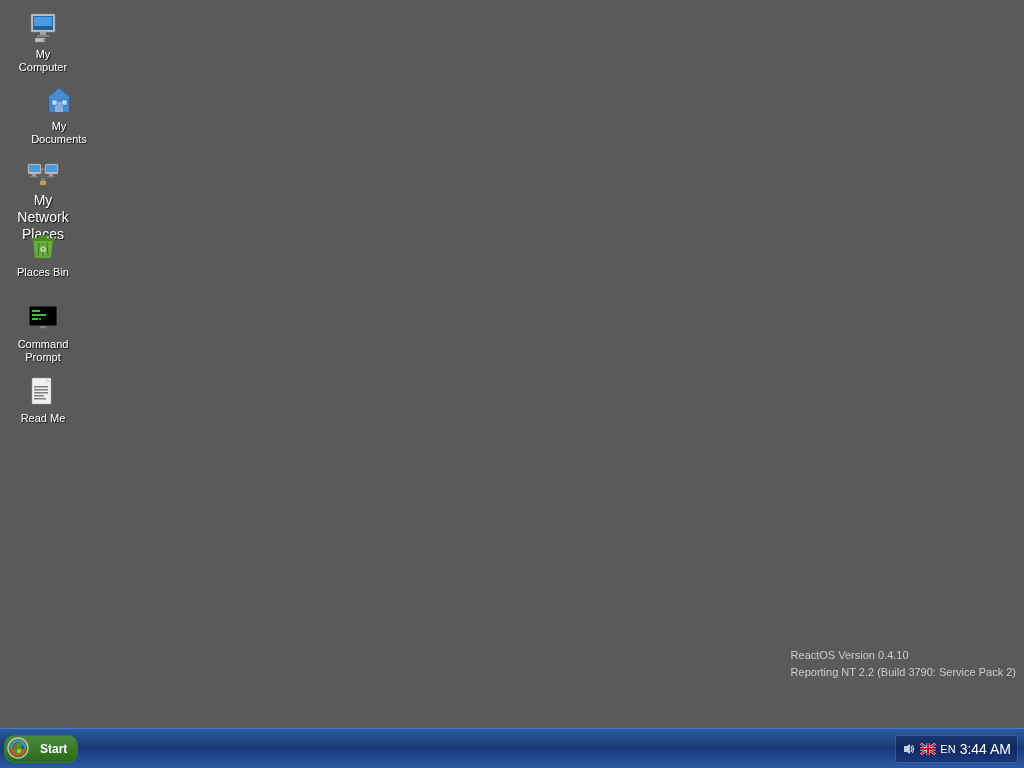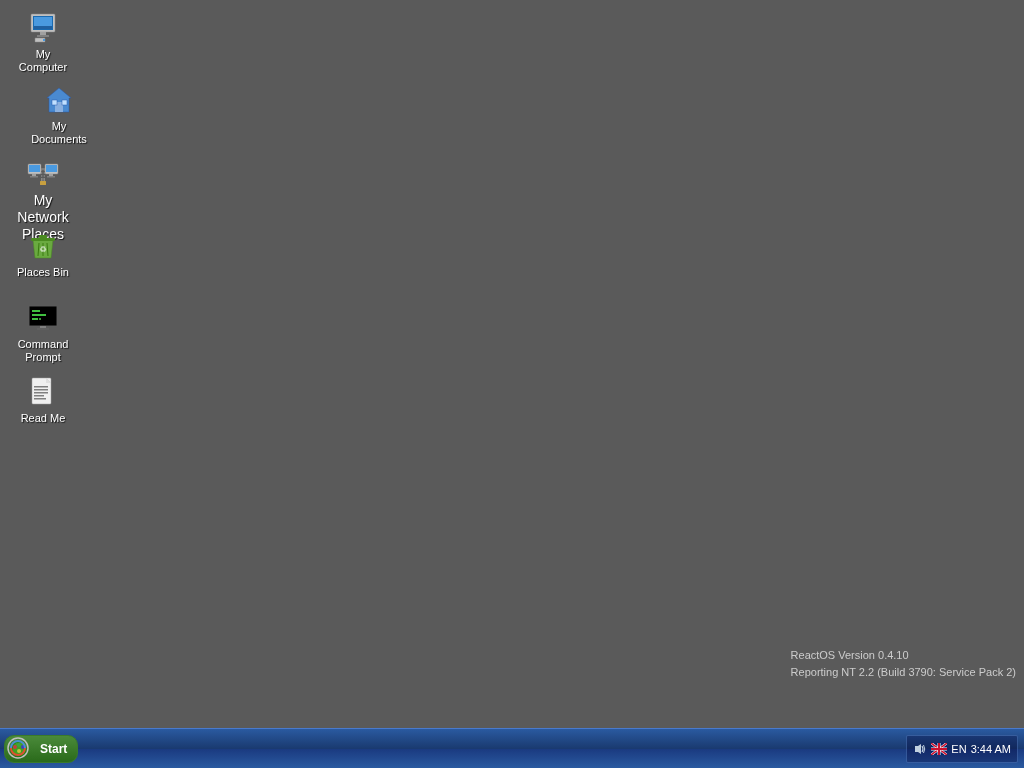--- a/index.html
+++ b/index.html
@@ -281,21 +281,21 @@
       </svg>
 
       <svg width="16" height="12" viewBox="0 0 16 12">
         <rect width="16" height="12" fill="#012169"></rect>
         <path d="M0,0 L16,12 M16,0 L0,12" stroke="white" stroke-width="2.5"></path>
         <path d="M0,0 L16,12 M16,0 L0,12" stroke="#C8102E" stroke-width="1.5"></path>
         <path d="M8,0 L8,12 M0,6 L16,6" stroke="white" stroke-width="3"></path>
         <path d="M8,0 L8,12 M0,6 L16,6" stroke="#C8102E" stroke-width="2"></path>
       </svg>
       <span style="color:white;font-size:11px;">EN</span>
-      <span style="color:white;font-size:11px;">3:44 AM</span>
+      <span style="color:white;font-size:14px;">3:44 AM</span>
     </div>
   </div>
 </div>
 
 <div style="position:absolute;bottom:8px;left:4px;width:28px;height:24px;display:flex;align-items:center;justify-content:center;">
   <svg width="22" height="22" viewBox="0 0 22 22">
     <circle cx="11" cy="11" r="10" fill="none" stroke="#c0c0c0" stroke-width="1.5"></circle>
     <path d="M4,11 A7,7 0 0,1 18,11" stroke="#4a90d0" stroke-width="2" fill="none"></path>
     <path d="M4,11 A7,7 0 0,0 18,11" stroke="#e05030" stroke-width="2" fill="none"></path>
   </svg>

